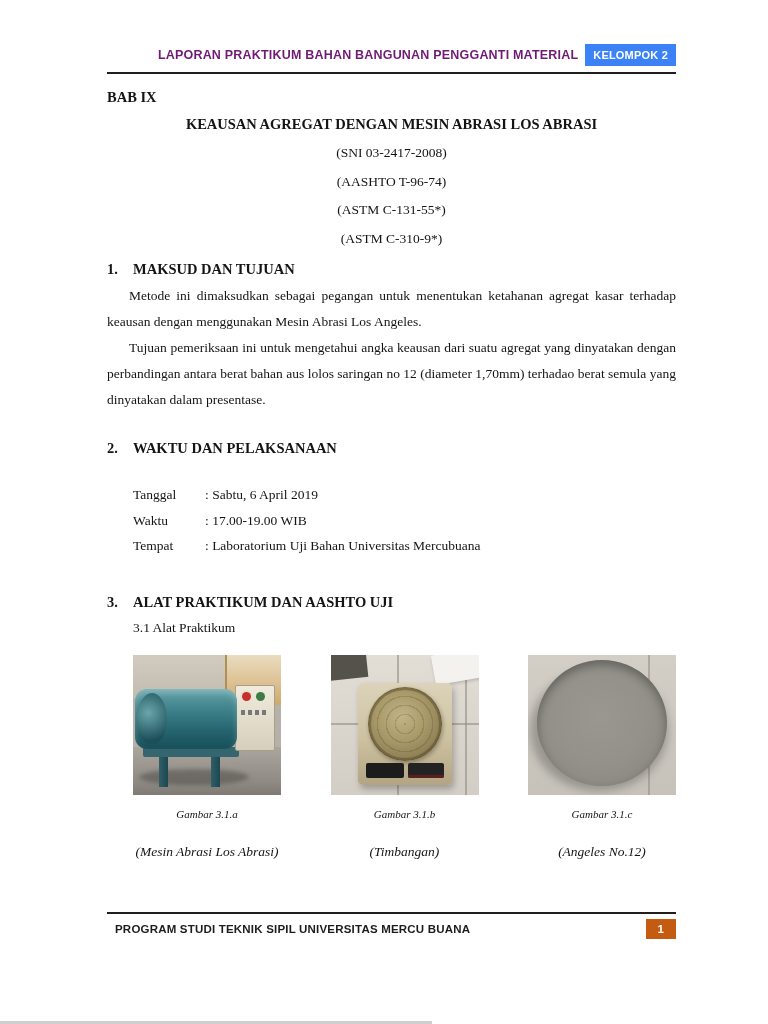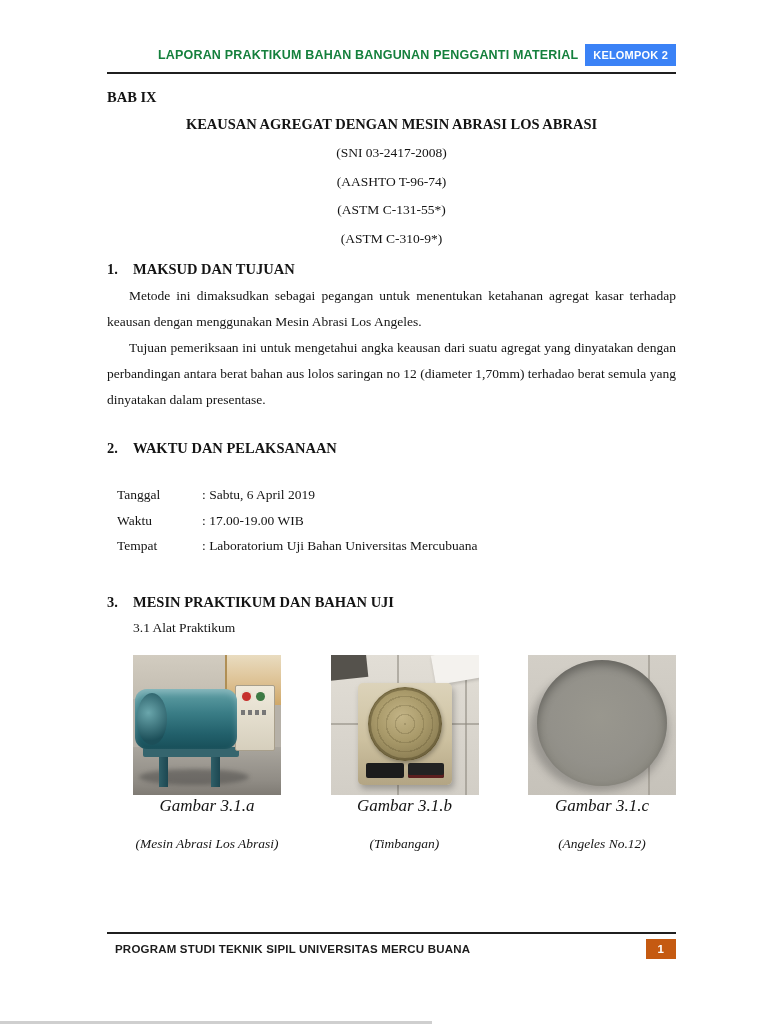--- a/index.html
+++ b/index.html
@@ -14,21 +14,21 @@
   .page { position:relative; width:768px; height:1024px; background:#fff; overflow:hidden; }
 
   
   .doc-header {
     margin:44px 92px 0 107px;
     border-bottom:2px solid #1f1f1f;
     padding-bottom:6px;
     display:flex; justify-content:flex-end; align-items:center; gap:7px;
     font-family:"Liberation Sans", sans-serif;
   }
-  .header-title { font-weight:bold; font-size:12.5px; letter-spacing:.2px; color:#15803d; }
+  .header-title { font-weight:bold; font-size:12.5px; letter-spacing:.2px; color:#701a75; }
   .header-badge {
     background:#3b82f6; color:#fff; font-weight:bold; font-size:11px;
     padding:5px 8px; letter-spacing:.2px;
   }
 
   
   .chapter-number { text-align:left; font-size:14.5px; font-weight:bold; margin-top:16px; line-height:15px; }
   .chapter-title  { text-align:center; font-size:14.5px; font-weight:bold; margin-top:12px; line-height:15px; }
   .standards p    { text-align:center; font-size:13.5px; line-height:14.5px; margin-top:14px; }
 
@@ -37,29 +37,29 @@
   .section-heading { display:flex; font-weight:bold; font-size:14.5px; line-height:15px; }
   .sec-num { width:26px; flex:0 0 26px; }
   .s1 { margin-top:16px; }
   .para {
     text-align:justify;
     font-size:13.5px; line-height:26px; text-indent:22px;
   }
   .para-group { margin-top:6px; }
   .s2 { margin-top:28px; }
   .info-table { margin-top:26px; }
-  .info-row { display:flex; margin-left:10px; font-size:13.5px; line-height:25.5px;gap:13px; }
+  .info-row { display:flex; margin-left:26px; font-size:13.5px; line-height:25.5px; }
   .info-label { width:72px; flex:0 0 72px; }
   .s3 { margin-top:36px; }
   .subsection { margin-left:26px; margin-top:10px; font-size:13.5px; line-height:15px; }
 
   
   .figures { display:flex; justify-content:space-between; margin-left:26px; margin-top:20px; }
   .figure { width:148px; text-align:center; }
-  .fig-caption { font-style:italic; font-size:17px; margin-top:4px; line-height:14px; }
+  .fig-caption { font-style:italic; font-size:11px; margin-top:12px; line-height:14px; }
   .fig-name    { font-style:italic; font-size:13.5px; margin-top:24px; line-height:14px; }
   .photo { width:148px; height:140px; position:relative; overflow:hidden; }
 
   
   .photo-machine { background:#b6b1a8; }
   .pm-wall   { position:absolute; left:0; top:0; right:0; height:44px; background:linear-gradient(180deg,#d2ccc0,#c2bcb0); }
   .pm-cabinet{ position:absolute; right:0; top:0; width:56px; height:50px;
                background:linear-gradient(180deg,#e9dcc0 0%,#ddc193 55%,#cfa869 100%); border-left:2px solid #b08f55; }
   .pm-floor  { position:absolute; left:0; right:0; bottom:0; height:48px;
                background:linear-gradient(180deg,#aaa69e 0%,#908c85 70%,#7f7b74 100%); }
@@ -108,21 +108,21 @@
   .pv-shadow { position:absolute; left:2px; top:14px; width:138px; height:122px; border-radius:50%;
                background:rgba(30,30,30,.28); filter:blur(4px); }
   .pv-sieve  { position:absolute; left:9px; top:5px; width:130px; height:126px; border-radius:50%;
                background: radial-gradient(circle at 48% 45%,
                  #99978e 0%, #93918a 50%, #8a887f 80%, #6d6454 84%,
                  #4a3a1c 85.5%, #7d5f2b 89%, #a8853f 92%, #8a6a2f 95%, #5d4419 100%);
                box-shadow: inset 0 5px 10px rgba(0,0,0,.3); }
 
   
   .doc-footer {
-    position:absolute; left:107px; right:92px; top:932px;
+    position:absolute; left:107px; right:92px; top:912px;
     border-top:2px solid #1f1f1f; padding-top:5px;
     display:flex; justify-content:space-between; align-items:center;
     font-family:"Liberation Sans", sans-serif;
   }
   .footer-text { font-weight:bold; font-size:11.5px; letter-spacing:.2px; padding-left:8px; color:#1c1c1c; }
   .footer-badge { background:#C55A11; color:#fff; font-weight:bold; font-size:11.5px; padding:4px 12px; }
 
   .next-page-edge { position:absolute; left:0; bottom:0; width:432px; height:3px; background:#cfcfcf; }
 </style>
 </head>
@@ -175,21 +175,21 @@
         <div class="info-row">
           <span class="info-label">Tempat</span>
           <span class="info-value">: Laboratorium Uji Bahan Universitas Mercubuana</span>
         </div>
       </div>
     </section>
 
     <section class="s3">
       <div class="section-heading">
         <span class="sec-num">3.</span>
-        <span>MESIN PRAKTIKUM DAN BAHAN UJI</span>
+        <span>ALAT PRAKTIKUM DAN AASHTO UJI</span>
       </div>
       <div class="subsection">3.1 Alat Praktikum</div>
 
       <div class="figures">
 
         <figure class="figure">
           <div class="photo photo-machine">
             <div class="pm-wall"></div>
             <div class="pm-cabinet"></div>
             <div class="pm-floor"></div>

